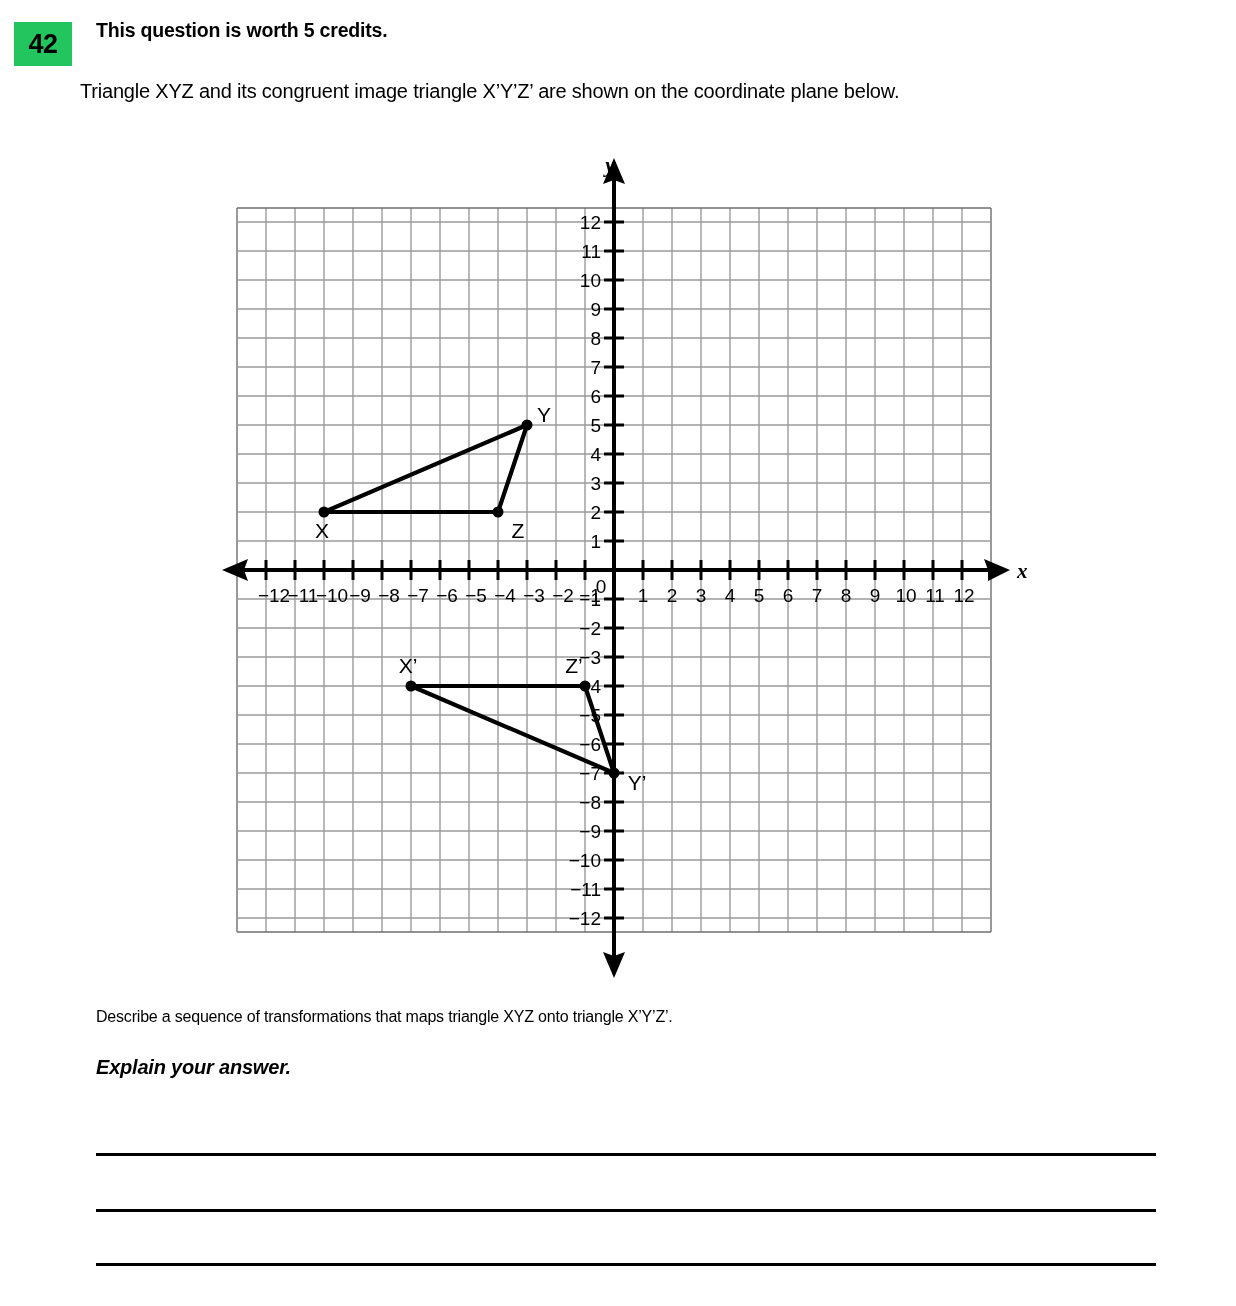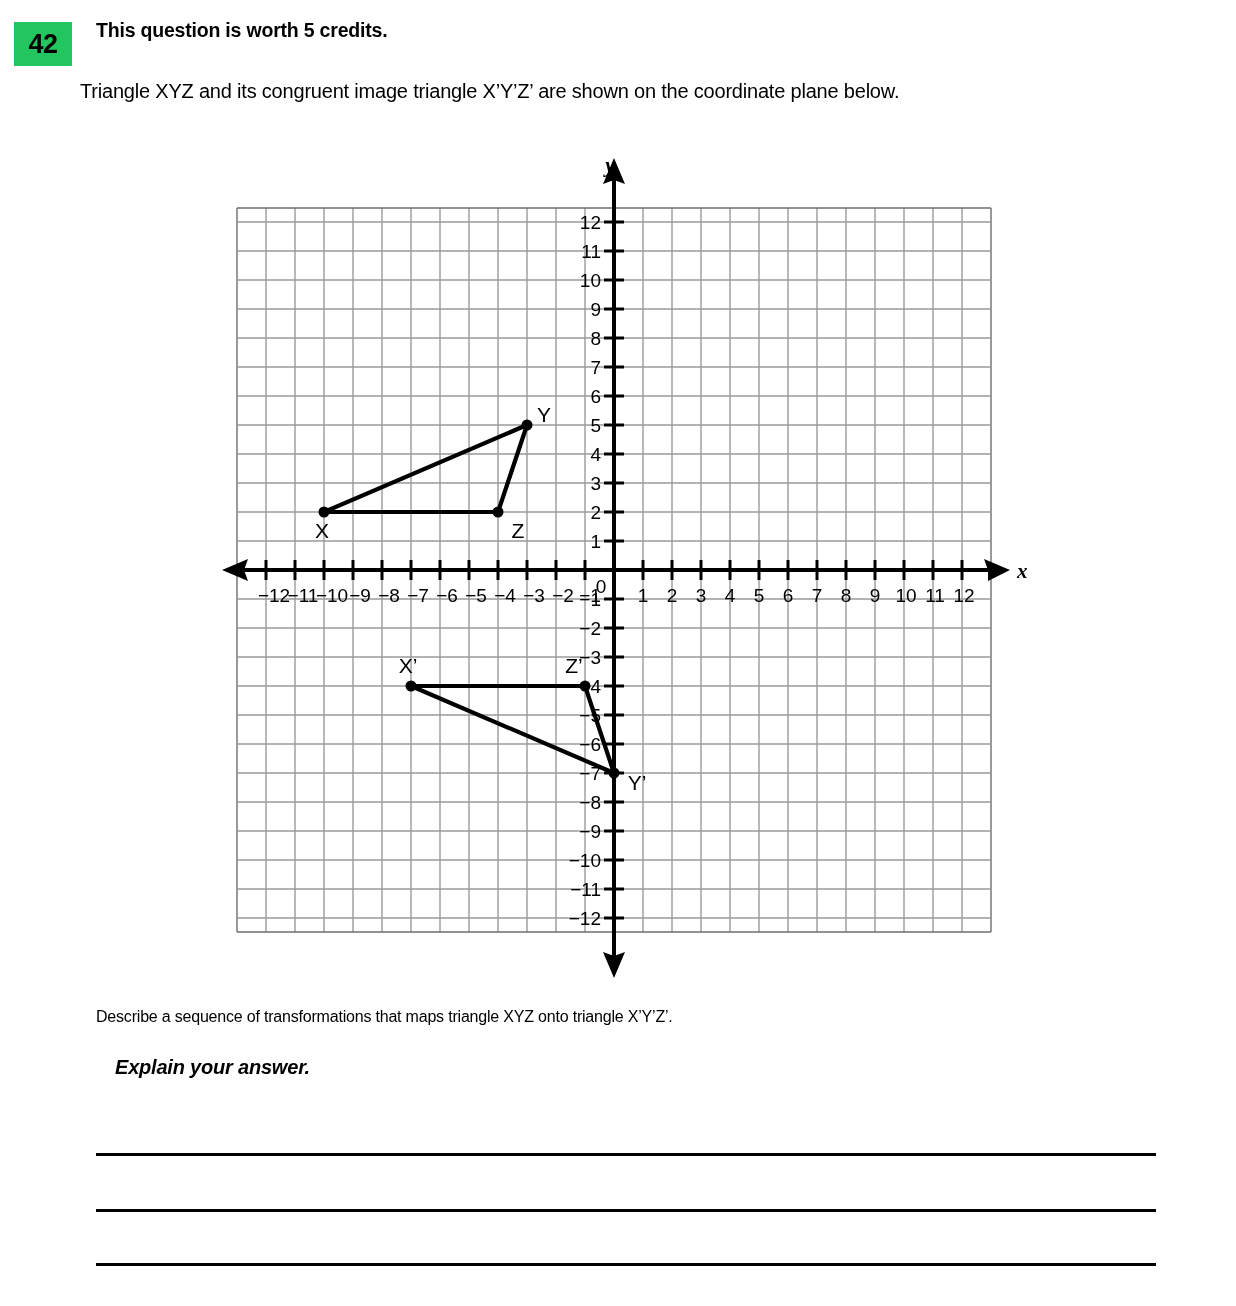--- a/index.html
+++ b/index.html
@@ -76,21 +76,20 @@
     letter-spacing: -0.2px;
   }
   #explain-line {
     position: absolute;
     left: 96px;
     top: 1056px;
     font-size: 20px;
     font-weight: bold;
     font-style: italic;
     letter-spacing: -0.2px;
-    margin-left: 19px;
   }
 
   
   .answer-line {
     position: absolute;
     left: 96px;
     width: 1060px;
     height: 0;
     border-top: 3px solid #000000;
   }

